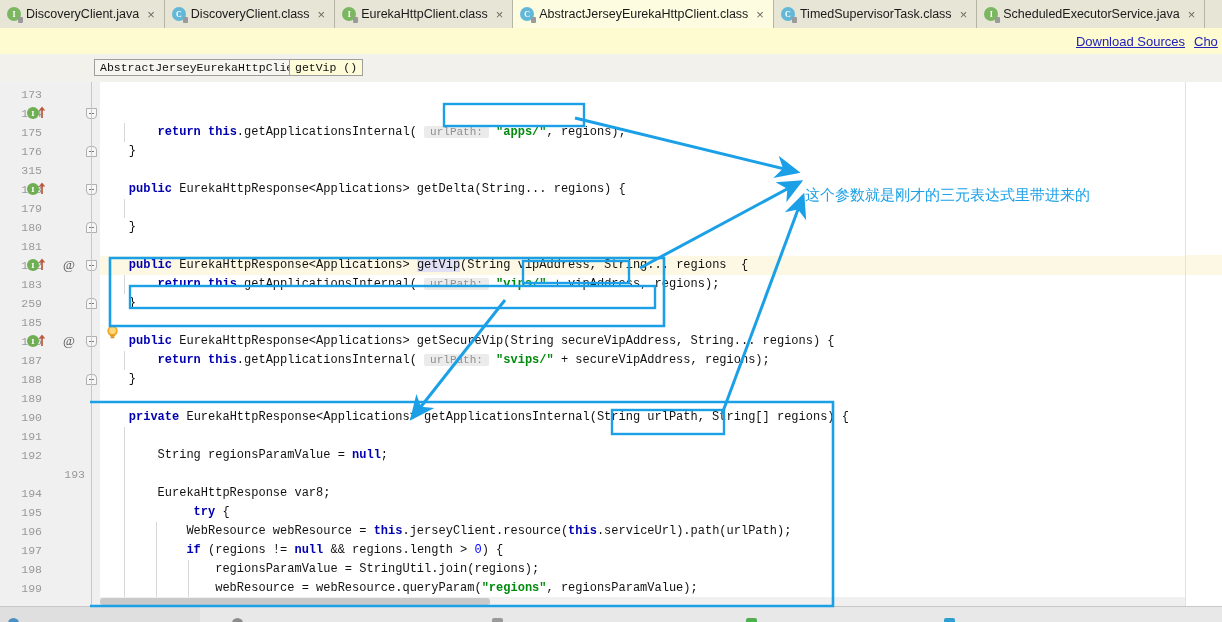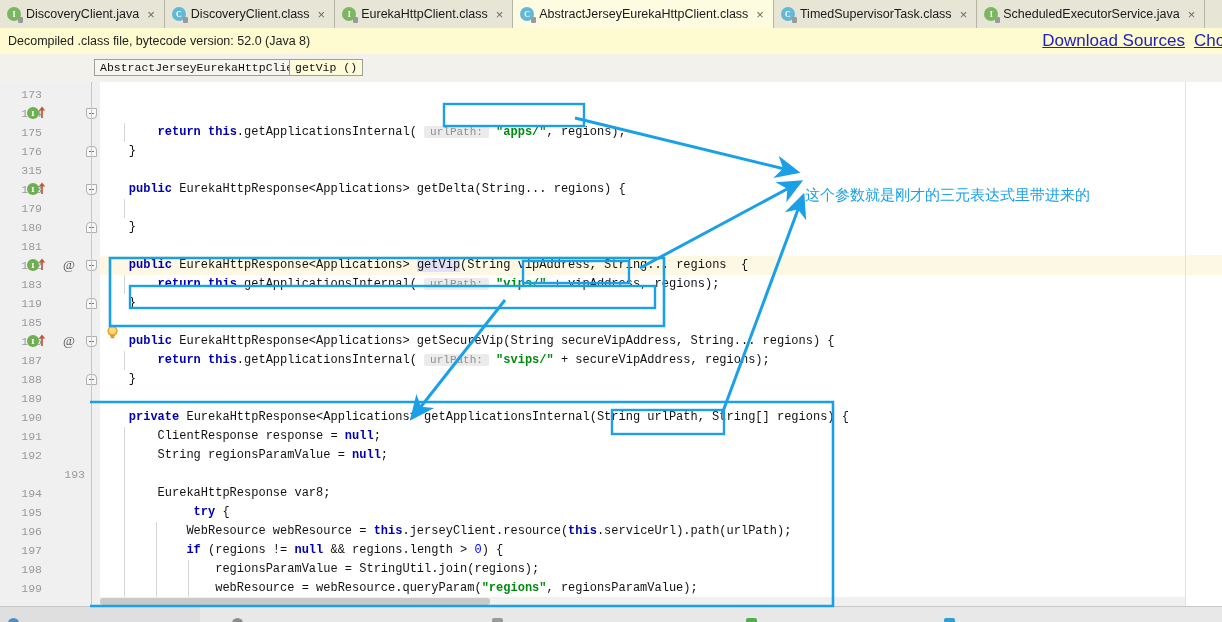--- a/index.html
+++ b/index.html
@@ -50,21 +50,21 @@
     background:#fdfbcf;border-bottom:1px solid #c9c7a4;
     display:flex;align-items:center;
     font-size:12.5px;color:#1d1d1d;
   }
   #notifbar .notiftext{padding-left:8px;}
   #notifbar .links{
     margin-left:auto;display:flex;gap:9px;padding-right:0px;
     overflow:hidden;
   }
   #notifbar .links a{
-    color:#2222bb;text-decoration:underline;font-size:17px;cursor:pointer;
+    color:#2222bb;text-decoration:underline;font-size:13px;cursor:pointer;
     white-space:nowrap;
   }
   #notifbar .links .clipped{width:28px;overflow:hidden;display:block;}
 
   
   #crumbbar{
     position:absolute;left:0;top:54px;width:1222px;height:28px;
     background:#f2f1ec;border-bottom:1px solid #d4d2c8;
   }
   .crumb{
@@ -209,21 +209,20 @@
       <span class="tabclose">×</span>
     </div>
     <div class="tab">
       <span class="tabicon java">I<span class="lock"></span></span>
       <span class="tabname">ScheduledExecutorService.java</span>
       <span class="tabclose">×</span>
     </div>
   </div>
 
 <div id="notifbar">
-  <span class="notiftext">Decompiled .class file, bytecode version: 52.0 (Java 8)</span>
   <span class="links">
     <a>Download Sources</a>
     <a class="clipped">Cho</a>
   </span>
 </div>
 
 <div id="crumbbar">
   <div class="crumb c1">AbstractJerseyEurekaHttpClient</div>
   <div class="crumb c2">getVip ()</div>
 </div>
@@ -237,21 +236,21 @@
       <div class="lineno" style="top: 22px;">174</div>
       <div class="lineno" style="top: 41px; text-align: right;">175</div>
       <div class="lineno" style="top: 60px;">176</div>
       <div class="lineno" style="top: 79px;">315</div>
       <div class="lineno" style="top: 98px;">178</div>
       <div class="lineno" style="top: 117px;">179</div>
       <div class="lineno" style="top: 136px;">180</div>
       <div class="lineno" style="top: 155px;">181</div>
       <div class="lineno" style="top: 174px;">182</div>
       <div class="lineno" style="top: 193px;">183</div>
-      <div class="lineno" style="top: 212px;">119</div>
+      <div class="lineno" style="top: 212px;">259</div>
       <div class="lineno" style="top: 231px;">185</div>
       <div class="lineno" style="top: 250px;">186</div>
       <div class="lineno" style="top: 269px;">187</div>
       <div class="lineno" style="top: 288px;">188</div>
       <div class="lineno" style="top: 307px;">189</div>
       <div class="lineno" style="top: 326px;">190</div>
       <div class="lineno" style="top: 345px;">191</div>
       <div class="lineno" style="top: 364px;">192</div>
       <div class="lineno" style="top: 383px; padding-left: 43px;">193</div>
       <div class="lineno" style="top: 402px;">194</div>
@@ -301,21 +300,20 @@
       <div class="cl" style="top: 60px;">    }</div>
       <div class="cl" style="top: 98px;">    <span class="kw">public</span> EurekaHttpResponse&lt;Applications&gt; getDelta(String... regions) {</div>
       <div class="cl" style="top: 136px;">    }</div>
       <div class="cl" style="top: 174px;">    <span class="kw">public</span> EurekaHttpResponse&lt;Applications&gt; <span class="hl">getVip</span>(String vipAddress, String... regions  {</div>
       <div class="cl" style="top: 193px;">        <span class="kw">return</span> <span class="kw">this</span>.getApplicationsInternal( <span class="hint">urlPath:</span> <span class="str">"vips/"</span> + vipAddress, regions);</div>
       <div class="cl" style="top: 212px;">    }</div>
       <div class="cl" style="top: 250px;">    <span class="kw">public</span> EurekaHttpResponse&lt;Applications&gt; getSecureVip(String secureVipAddress, String... regions) {</div>
       <div class="cl" style="top: 269px;">        <span class="kw">return</span> <span class="kw">this</span>.getApplicationsInternal( <span class="hint">urlPath:</span> <span class="str">"svips/"</span> + secureVipAddress, regions);</div>
       <div class="cl" style="top: 288px;">    }</div>
       <div class="cl" style="top: 326px;">    <span class="kw">private</span> EurekaHttpResponse&lt;Applications&gt; getApplicationsInternal(String urlPath, String[] regions) {</div>
-      <div class="cl" style="top: 345px;">        ClientResponse response = <span class="kw">null</span>;</div>
       <div class="cl" style="top: 364px;">        String regionsParamValue = <span class="kw">null</span>;</div>
       <div class="cl" style="top: 402px;">        EurekaHttpResponse var8;</div>
       <div class="cl" style="top: 421px; padding-left: 36px;">        <span class="kw">try</span> {</div>
       <div class="cl" style="top: 440px;">            WebResource webResource = <span class="kw">this</span>.jerseyClient.resource(<span class="kw">this</span>.serviceUrl).path(urlPath);</div>
       <div class="cl" style="top: 459px;">            <span class="kw">if</span> (regions != <span class="kw">null</span> &amp;&amp; regions.length &gt; <span class="num">0</span>) {</div>
       <div class="cl" style="top: 478px;">                regionsParamValue = StringUtil.join(regions);</div>
       <div class="cl" style="top: 497px;">                webResource = webResource.queryParam(<span class="str">"regions"</span>, regionsParamValue);</div>
       <div class="indentguide" style="left: 24px; top: 41px; height: 19px;"></div>
       <div class="indentguide" style="left: 24px; top: 117px; height: 19px;"></div>
       <div class="indentguide" style="left: 24px; top: 193px; height: 19px;"></div>

